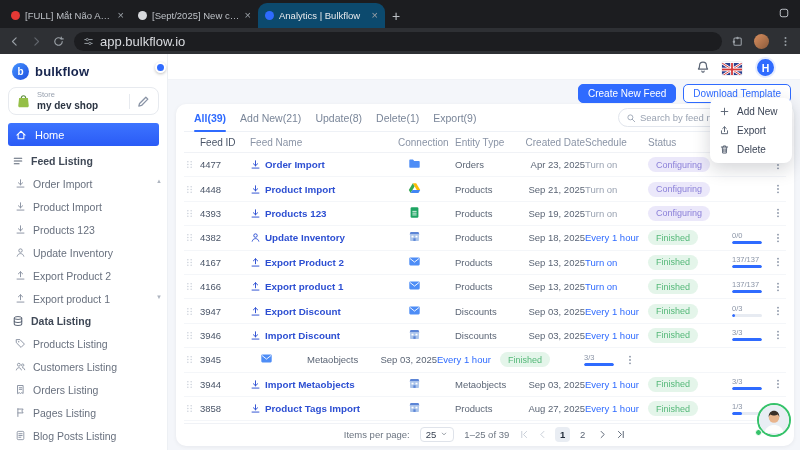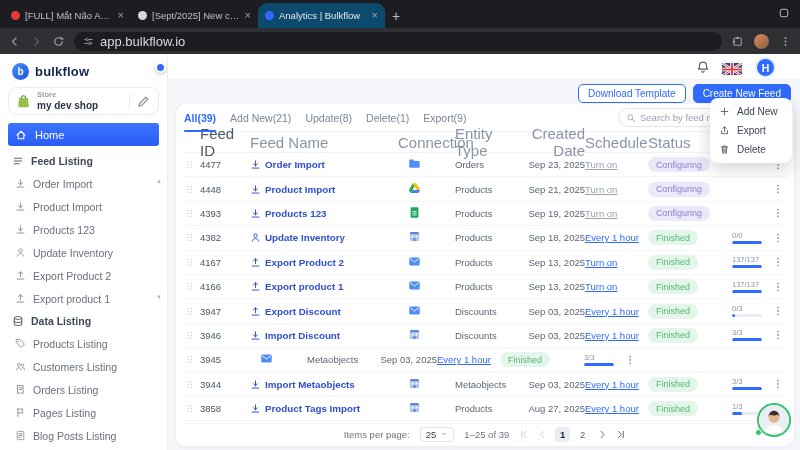--- a/index.html
+++ b/index.html
@@ -27,21 +27,21 @@
 
   
   .sidebar{position:absolute;left:0;top:54px;bottom:0;width:168px;background:#fff;border-right:1px solid #edf0f4;}
   .side-logo{display:flex;align-items:center;gap:6px;padding:9px 12px 5px;}
   .logo-mark{width:17px;height:17px;border-radius:50%;background:linear-gradient(135deg,#4493ff,#1f4fe0);color:#fff;font-weight:bold;font-size:10px;display:flex;align-items:center;justify-content:center;}
   .logo-text{font-size:13px;font-weight:bold;color:#17254e;letter-spacing:.2px;}
   .collapse-dot{position:absolute;right:1px;top:8px;width:11px;height:11px;border-radius:50%;background:#2f6bff;border:2px solid #fff;box-shadow:0 1px 3px rgba(0,0,0,.25);cursor:pointer;}
   .store-card{margin:2px 8px 0;border:1px solid #e7eaef;border-radius:8px;height:28px;display:flex;align-items:center;gap:6px;padding:0 7px;cursor:pointer;}
   .store-card .ic{width:15px;height:15px;}
   .store-texts{display:flex;flex-direction:column;line-height:1.15;flex:1;min-width:0;}
-  .store-label{font-size:7.5px;color:#98a1af;font-weight:bold;}
+  .store-label{font-size:7.5px;color:#98a1af;}
   .store-name{font-size:10px;color:#2b3442;font-weight:bold;}
   .store-divider{width:1px;height:15px;background:#e7eaef;}
   .store-edit{color:#8a94a6;width:11px;height:11px;cursor:pointer;}
   .home-btn{margin:8px 8px 0;height:23px;background:linear-gradient(180deg,#3d74ff,#2a5bf6);border-radius:3px;color:#fff;display:flex;align-items:center;gap:8px;padding:0 7px;font-size:11px;cursor:pointer;}
   .home-btn .ic{color:#fff;}
   .nav{margin-top:4px;}
   .sec-head{height:22px;display:flex;align-items:center;gap:7px;padding:0 12px;font-size:10.5px;color:#3f4856;font-weight:bold;cursor:pointer;}
   .sec-head .ic{color:#5b6575;}
   .nav-item{height:23px;display:flex;align-items:center;gap:7px;padding:0 12px 0 15px;font-size:10.5px;color:#68707e;cursor:pointer;white-space:nowrap;}
   .nav-item .ic{color:#8a93a2;width:11px;height:11px;}
@@ -54,45 +54,45 @@
   .flag{position:absolute;top:8px;right:58px;width:20px;height:13px;border-radius:2px;overflow:hidden;cursor:pointer;box-shadow:0 0 0 1px #eef1f5;}
   .avatar{position:absolute;top:3px;right:24px;width:21px;height:21px;border-radius:50%;background:#2f6bff;color:#fff;font-size:10.5px;font-weight:bold;display:flex;align-items:center;justify-content:center;border:2px solid #e6edff;cursor:pointer;}
   .actions{position:absolute;top:30px;right:9px;display:flex;gap:7px;z-index:2;}
   .btn{height:19px;border-radius:5px;font-size:10px;display:flex;align-items:center;padding:0 9px;cursor:pointer;white-space:nowrap;}
   .btn-outline{border:1px solid #2f6bff;color:#2f6bff;background:#fff;}
   .btn-primary{background:#2f6bff;color:#fff;border:1px solid #2f6bff;}
 
   .card{position:absolute;left:8px;right:6px;top:50px;bottom:4px;background:#fff;border-radius:10px;box-shadow:0 1px 4px rgba(16,24,40,.06);padding:0 8px;}
   .card-head{display:flex;align-items:center;height:28px;border-bottom:1px solid #eef1f6;}
   .ftab{font-size:10.5px;color:#7a8699;margin-right:14px;height:28px;line-height:28px;position:relative;cursor:pointer;white-space:nowrap;}
-  .ftab.active{color:#2f6bff;font-weight:bold;}
+  .ftab.active{color:#2f6bff;font-weight:bold;margin-left:10px;}
   .ftab.active::after{content:'';position:absolute;left:0;right:0;bottom:0;height:2px;background:#2f6bff;border-radius:2px;}
   .search{margin-left:auto;width:168px;height:19px;border:1px solid #e2e6ed;border-radius:10px;display:flex;align-items:center;padding:0 7px;gap:4px;background:#fff;}
   .search .ic{color:#9aa3b2;width:10px;height:10px;}
   .search input{flex:1;border:0;outline:0;background:none;font-size:9.5px;font-family:inherit;color:#374151;min-width:0;}
   .search input::placeholder{color:#9aa3b2;}
 
-  .thead{display:flex;align-items:center;height:21px;font-size:15px;color:#8a94a6;border-bottom:1px solid #f0f2f6;}
+  .thead{display:flex;align-items:center;height:21px;font-size:10px;color:#8a94a6;border-bottom:1px solid #f0f2f6;}
   .trow{display:flex;align-items:center;height:24.4px;border-bottom:1px solid #f4f6f9;font-size:9.5px;color:#5b6575;}
   .c-drag{width:16px;color:#c6ccd6;cursor:grab;display:inline-flex;}
   .c-drag svg{width:11px;height:13px;}
   .c-id{width:50px;color:#4a5568;}
   .c-name{width:148px;display:flex;align-items:center;min-width:0;}
   .c-conn{width:57px;}
   .c-conn .ic{margin-left:10px;width:13px;height:13px;}
   .c-entity{width:64px;}
   .c-created{width:66px;text-align:right;}
   .c-sched{width:63px;}
   .c-status{width:84px;}
   .c-result{width:40px;}
   .c-kebab{width:14px;color:#8a94a6;cursor:pointer;display:inline-flex;}
   .c-kebab svg{width:12px;height:12px;}
   .feed-link{display:inline-flex;align-items:center;gap:4px;color:#2d4fd2;font-weight:bold;font-size:9.8px;cursor:pointer;white-space:nowrap;}
   .feed-link .ic{width:11px;height:11px;color:#2d4fd2;}
-  .sched{color:#2f6bff;text-decoration:underline;cursor:pointer;}
+  .sched{color:#2f6bff;cursor:pointer;}
   .sched.muted{color:#9aa3b2;}
   .chip{display:inline-block;padding:2.5px 8px;border-radius:9px;font-size:9px;}
   .chip-fin{background:#e4f5ea;color:#54b878;}
   .chip-conf{background:#ebe8fa;color:#8b80d9;}
   .res{display:flex;flex-direction:column;gap:1.5px;width:30px;}
   .res-num{font-size:7.5px;color:#8a94a6;line-height:1;}
   .res-bar{height:3px;background:#e7ebf2;border-radius:2px;overflow:hidden;display:block;}
   .res-bar span{display:block;height:100%;background:#2f6bff;border-radius:2px;}
 
   .tfoot{position:absolute;left:8px;right:8px;bottom:2px;height:21px;display:flex;align-items:center;justify-content:center;gap:10px;font-size:9.5px;color:#6b7480;border-top:1px solid #f0f2f6;background:#fff;border-radius:0 0 10px 10px;}
@@ -376,22 +376,22 @@
           <path d="M0 0 20 13M20 0 0 13" stroke="#d53b3b" stroke-width="1"></path>
           <rect x="8.2" width="3.6" height="13" fill="#fff"></rect>
           <rect y="4.7" width="20" height="3.6" fill="#fff"></rect>
           <rect x="9.1" width="1.8" height="13" fill="#d53b3b"></rect>
           <rect y="5.6" width="20" height="1.8" fill="#d53b3b"></rect>
         </svg>
     </span>
     <span class="avatar">H</span>
 
     <div class="actions">
+      <span class="btn btn-primary">Create New Feed</span>
       <span class="btn btn-outline">Download Template</span>
-      <span class="btn btn-primary">Create New Feed</span>
     </div>
 
     <div class="card">
       <div class="card-head">
         <div id="ftabs" style="display:flex;height:100%;">
             <div class="ftab active">All(39)</div>
             <div class="ftab">Add New(21)</div>
             <div class="ftab">Update(8)</div>
             <div class="ftab">Delete(1)</div>
             <div class="ftab">Export(9)</div>
@@ -444,21 +444,21 @@
                 </span>
                 <span>Order Import</span>
               </span>
             </span>
             <span class="c-conn"><span class="ic ">
                 <svg viewBox="0 0 16 16">
                   <path d="M1.6 4.4c0-.7.5-1.2 1.2-1.2h3.3L7.7 5h5.5c.7 0 1.2.5 1.2 1.2v5.9c0 .7-.5 1.2-1.2 1.2H2.8c-.7 0-1.2-.5-1.2-1.2z" fill="#4e8df6"></path>
                 </svg>
               </span></span>
             <span class="c-entity">Orders</span>
-            <span class="c-created">Sep 23, 2025</span>
+            <span class="c-created">Apr 23, 2025</span>
             <span class="c-sched"><span class="sched muted">Turn on</span></span>
             <span class="c-status"><span class="chip chip-conf">Configuring</span></span>
             <span class="c-result"></span>
             <span class="c-kebab">
               <svg viewBox="0 0 16 16">
                 <g fill="currentColor">
                   <circle cx="8" cy="3.6" r="1.2"></circle>
                   <circle cx="8" cy="8" r="1.2"></circle>
                   <circle cx="8" cy="12.4" r="1.2"></circle>
                 </g>

